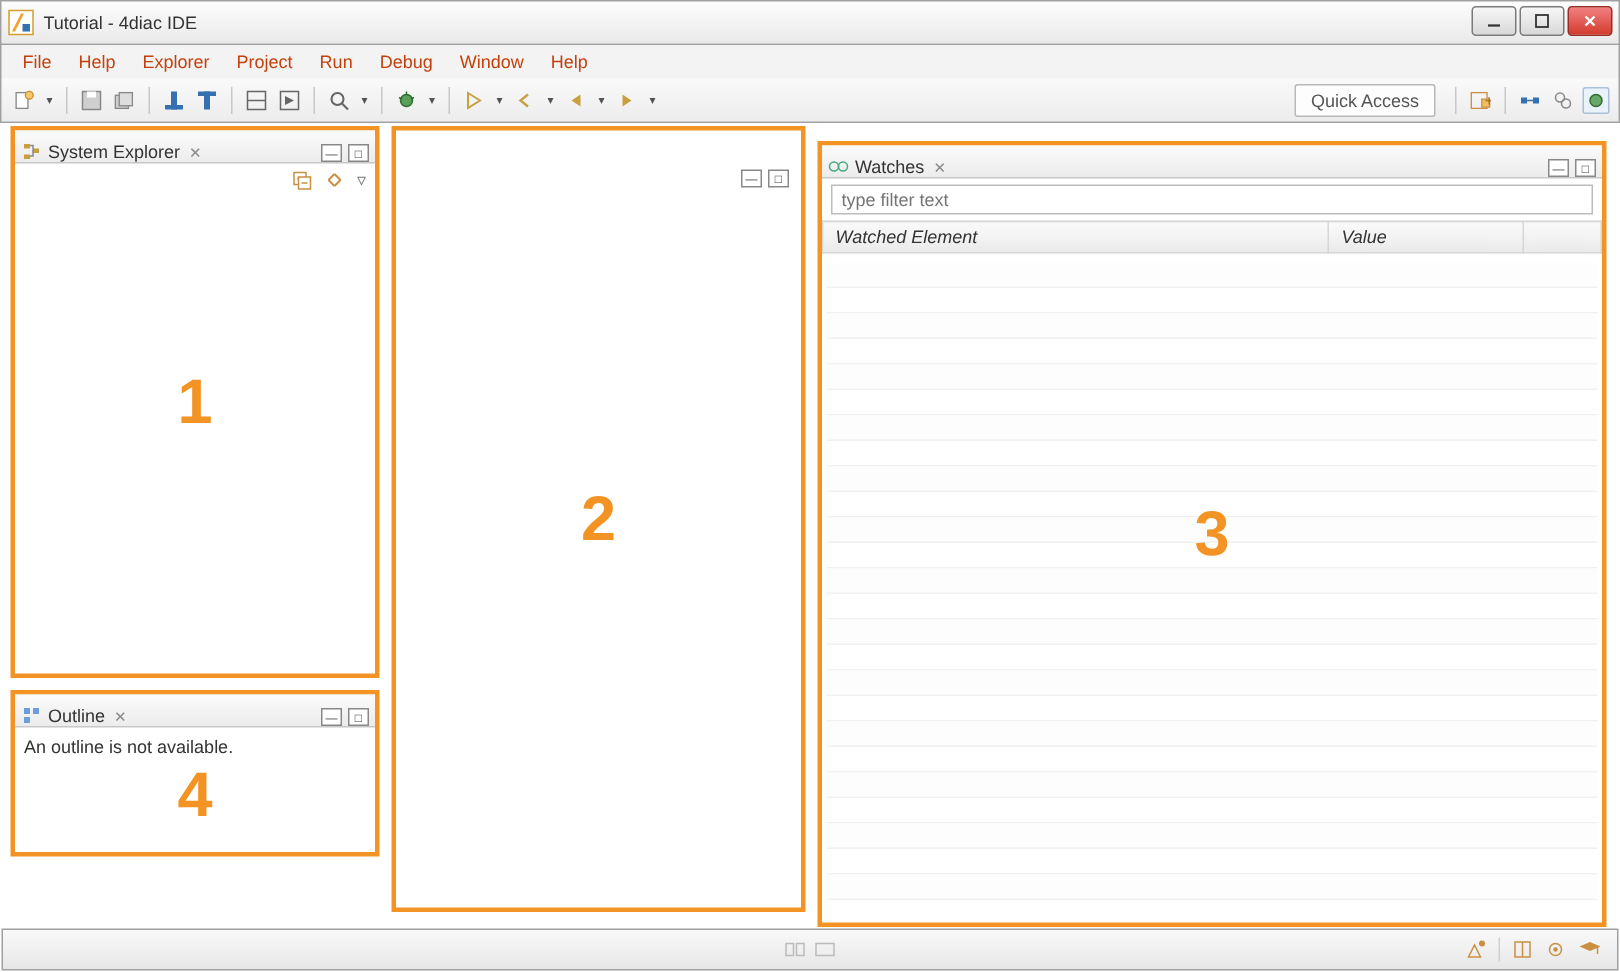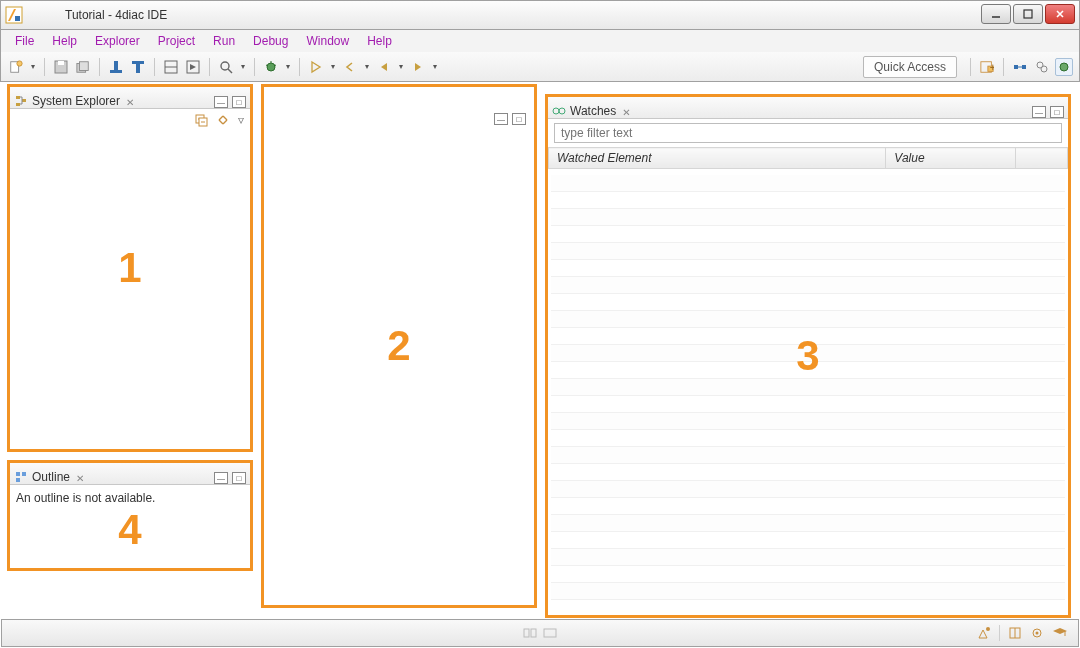--- a/index.html
+++ b/index.html
@@ -1,29 +1,29 @@
 <!DOCTYPE html>
 <html><head>
 <meta charset="utf-8">
 <style>
 * { box-sizing: border-box; margin: 0; padding: 0; font-family: "Segoe UI", Tahoma, sans-serif; font-size: 12px; }
 body { background: #fff; width: 1080px; height: 648px; overflow: hidden; position: relative; }
 
 
-.titlebar { height: 30px; background: linear-gradient(#fdfdfd,#e9e9e9); border: 1px solid #a0a0a0; display: flex; align-items: center; padding: 0 4px; position: relative; gap: 36px; }
+.titlebar { height: 30px; background: linear-gradient(#fdfdfd,#e9e9e9); border: 1px solid #a0a0a0; display: flex; align-items: center; padding: 0 4px; position: relative; }
 .titlebar .app-icon { width: 18px; height: 18px; margin-right: 6px; display:inline-flex; align-items:center; justify-content:center;}
 .titlebar .title { color: #333; }
 .win-controls { position: absolute; right: 4px; top: 3px; display: flex; gap: 2px; }
 .win-btn { width: 30px; height: 20px; border: 1px solid #7a7a7a; border-radius: 3px; background: linear-gradient(#f7f7f7,#d8d8d8); display:flex; align-items:center; justify-content:center; color:#333; font-size:11px;}
 .win-btn.close { background: linear-gradient(#f08080,#d43c2f); color:#fff; border-color:#9c2b22;}
 .win-btn svg { width: 12px; height: 12px; }
 
 
 .menubar { height: 22px; background:#f3f3f3; border-left:1px solid #a0a0a0; border-right:1px solid #a0a0a0; display:flex; align-items:center; padding:0 6px; gap:2px;}
-.menubar .menu-item { padding: 2px 8px; color:#a21caf; cursor:default; }
+.menubar .menu-item { padding: 2px 8px; color:#c2410c; cursor:default; }
 
 
 .toolbar { height: 30px; background: linear-gradient(#fafafa,#ececec); border:1px solid #a0a0a0; border-top: none; display:flex; align-items:center; padding: 0 6px; gap:4px; position:relative;}
 .tb-icon { width:18px; height:18px; display:flex; align-items:center; justify-content:center; color:#555; border:1px solid transparent; border-radius:2px; padding:1px;}
 .tb-sep { width:1px; height:18px; background:#c8c8c8; margin:0 3px;}
 .tb-drop { width:8px; height:18px; display:flex; align-items:center; justify-content:center; color:#555; font-size:8px;}
 .quick-access { margin-left:auto; border:1px solid #b8b8b8; background:#fdfdfd; padding:3px 10px; color:#555; border-radius:2px;}
 .persp-icons { display:flex; align-items:center; gap:4px; margin-left:6px;}
 
 

